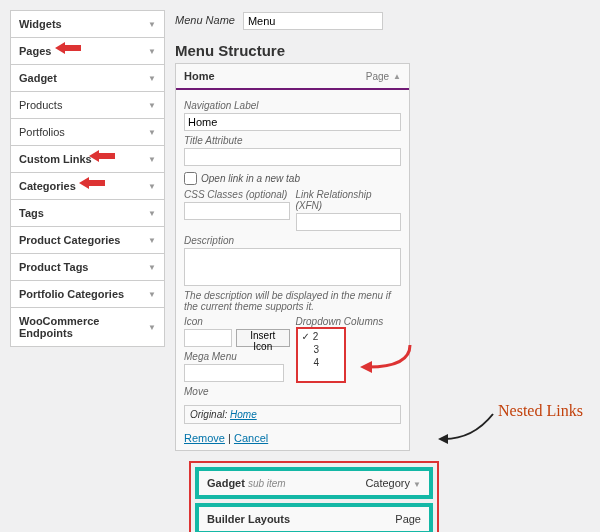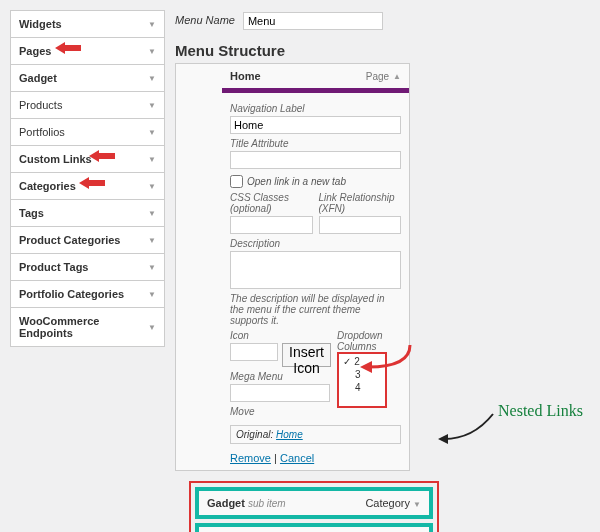--- a/index.html
+++ b/index.html
@@ -9,45 +9,45 @@
   .sb-item:last-child { border-bottom: 1px solid #ccc; }
   .sb-item.bold { font-weight: bold; }
   .tri { color: #999; font-size: 8px; }
   .arrow-r { position: absolute; }
   .main { position: absolute; left: 175px; top: 10px; width: 418px; }
   .menu-name-row { display: flex; align-items: center; gap: 8px; margin-bottom: 12px; }
   .menu-name-row label { font-style: italic; font-size: 11px; }
   .menu-name-row input { width: 160px; height: 18px; border: 1px solid #ccc; padding: 1px 4px; font-size: 11px; }
   h3 { font-size: 15px; margin-bottom: 4px; }
   .hint { font-size: 10px; margin-bottom: 8px; color: #333; }
-  .item-card { border: 1px solid #ccc; background: #f9f9f9; margin-bottom: 6px; width: 235px; padding-left: 46px; }
+  .item-card { border: 1px solid #ccc; background: #f9f9f9; margin-bottom: 6px; width: 235px; }
   .item-head { display: flex; align-items: center; justify-content: space-between; padding: 6px 8px; font-size: 11px; cursor: pointer; }
   .item-head .type { color: #777; font-size: 10px; display: flex; align-items: center; gap: 4px; }
-  .item-body { border-top: 5px solid #701a75; padding: 6px 8px; }
+  .item-body { border-top: 2px solid #701a75; padding: 6px 8px; }
   .lbl { display: block; font-style: italic; color: #666; font-size: 10px; margin-top: 4px; }
   .txt { width: 100%; height: 18px; border: 1px solid #ccc; margin-top: 2px; padding: 1px 3px; font-size: 11px; }
   .two { display: flex; gap: 6px; }
   .two > div { flex: 1; }
   .chk-row { display: flex; align-items: center; gap: 4px; margin-top: 6px; font-style: italic; font-size: 10px; color: #555; }
   textarea.txt { height: 38px; resize: none; }
   .small { font-style: italic; font-size: 10px; color: #666; margin-top: 2px; }
   .icon-row { display: flex; gap: 4px; margin-top: 2px; }
   .icon-row input { width: 48px; height: 18px; border: 1px solid #ccc; }
-  .btn { height: 24px; border: 1px solid #aaa; background: #f6f6f6; padding: 0 6px; font-size: 14px; cursor: pointer; }
+  .btn { height: 18px; border: 1px solid #aaa; background: #f6f6f6; padding: 0 6px; font-size: 10px; cursor: pointer; }
   .dd { position: relative; border: 2px solid #d33; width: 50px; height: 56px; background: #fff; padding: 1px 4px; font-size: 10px; }
   .dd div { padding: 1px 0; }
   .orig { border: 1px solid #ccc; padding: 3px 5px; margin-top: 8px; font-style: italic; font-size: 10px; }
   .orig a, .actions a, .cancel a { color: #0073aa; text-decoration: underline; }
   .actions { margin-top: 8px; font-size: 11px; }
   .rm { color: #d33; text-decoration: underline; }
   .nested-box { border: 2px solid #d33; padding: 4px; margin-top: 10px; width: 250px; margin-left: 14px; }
   .nested-item { background: #f9f9f9; border: 4px solid #14b8a6; padding: 6px 8px; margin-bottom: 4px; display: flex; align-items: center; justify-content: space-between; font-size: 11px; cursor: pointer; }
   .nested-item:last-child { margin-bottom: 0; }
   .nested-item .sub { color: #888; font-style: italic; font-size: 10px; margin-left: 3px; }
-  .handwrite { position: absolute; font-family: "Comic Sans MS", cursive; font-size: 16px; color: #15803d; }
+  .handwrite { position: absolute; font-family: "Comic Sans MS", cursive; font-size: 16px; color: #c2410c; }
   .check { font-family: Arial; }
   svg { overflow: visible; }
 </style>
 </head>
 <body>
 
 <div class="sidebar">
   <div class="sb-item bold">
       <span>Widgets</span>
       <span class="tri">▼</span>

